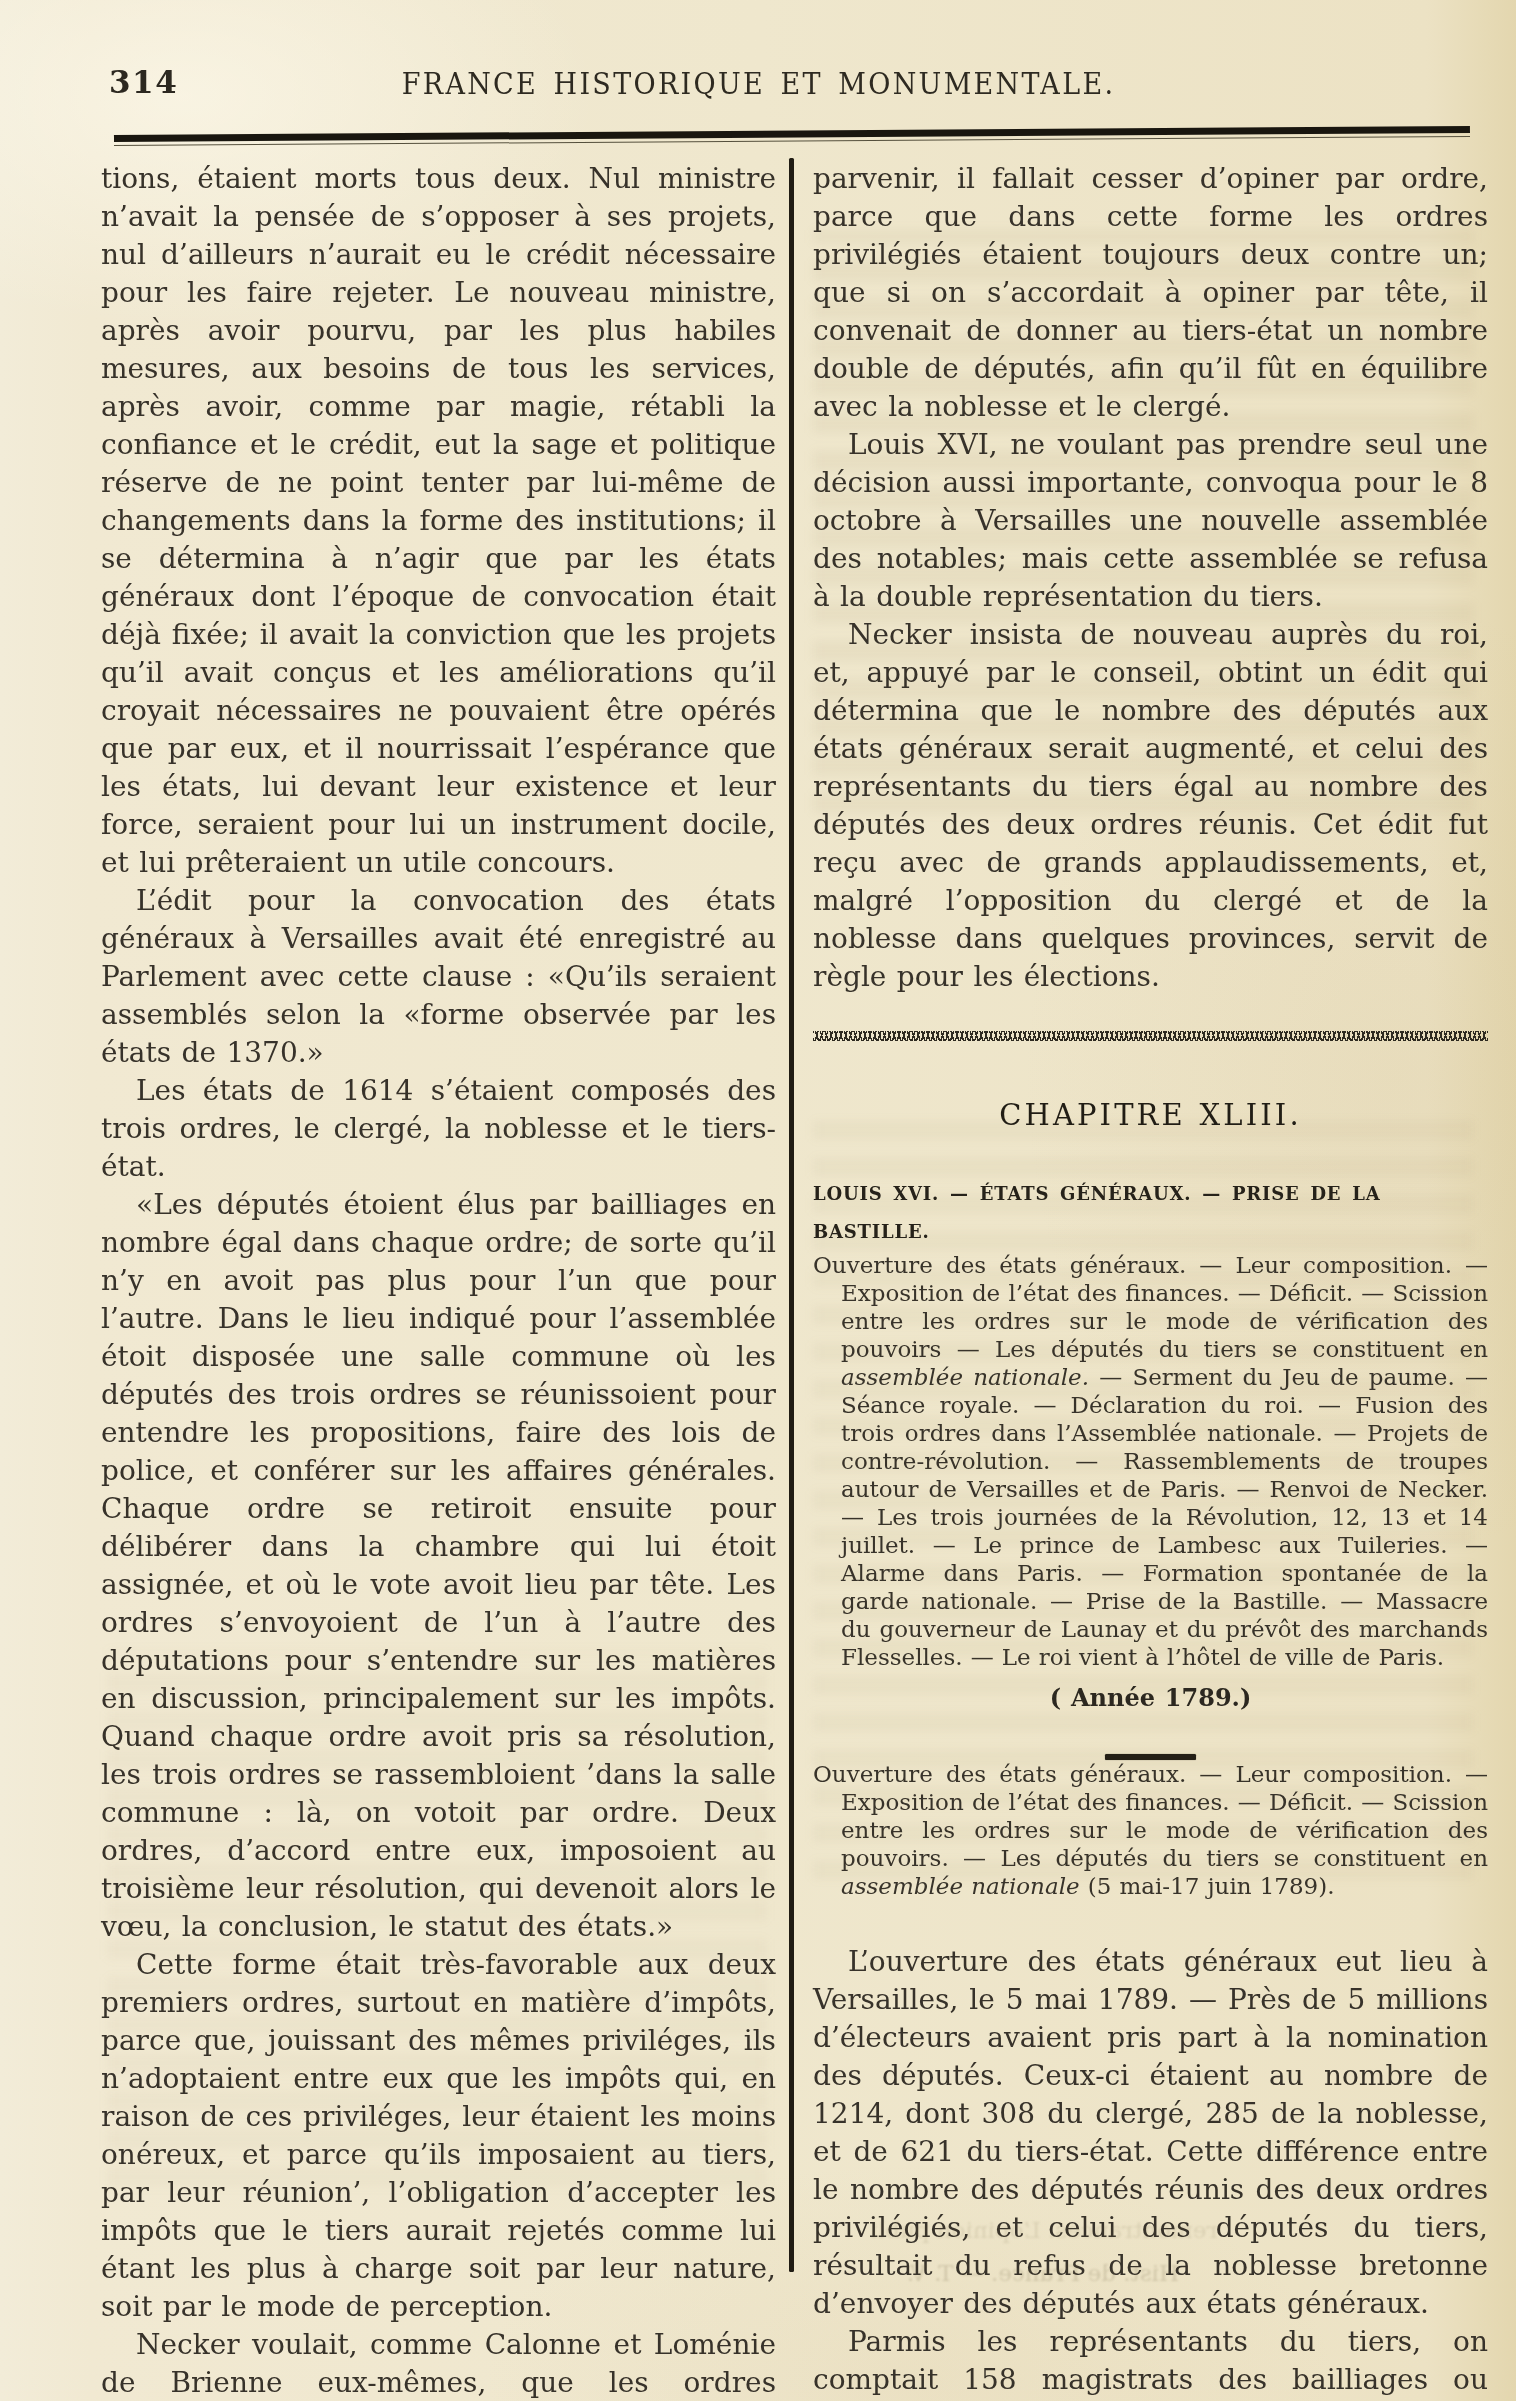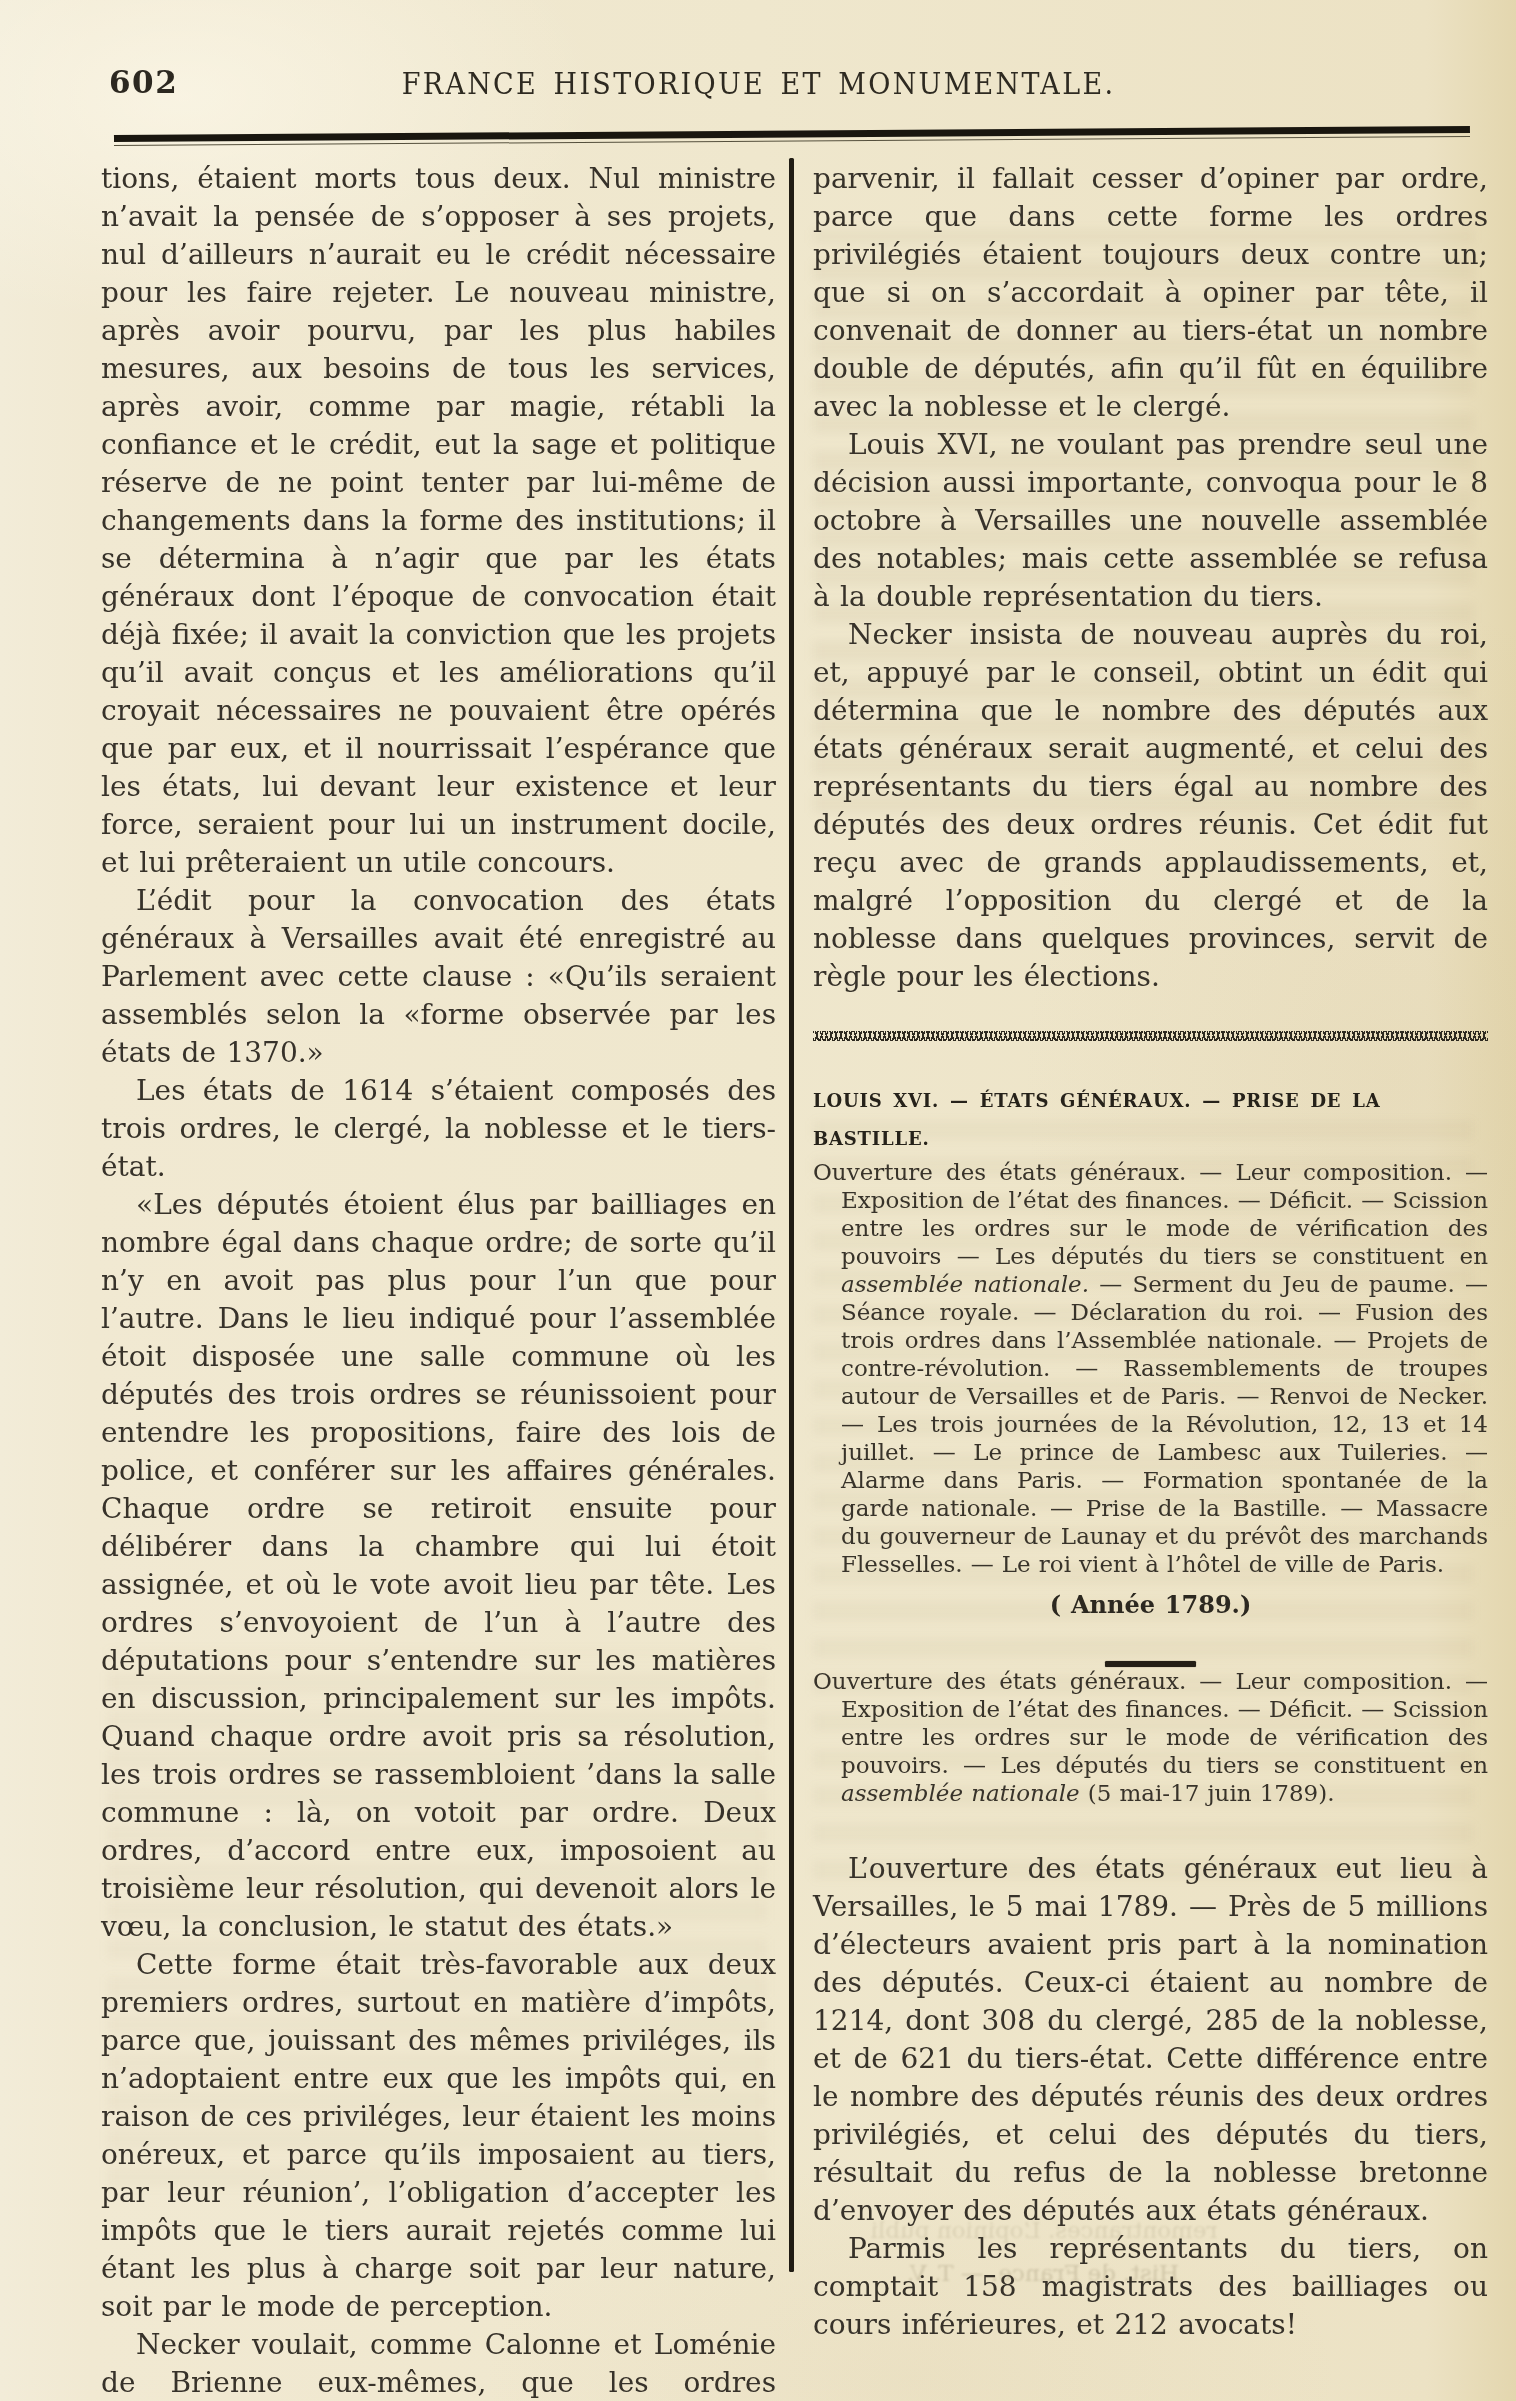--- a/index.html
+++ b/index.html
@@ -100,41 +100,42 @@
 </style>
 </head>
 <body>
 
 <div class="page">
 
   <div class="mottle m1"></div>
   <div class="mottle m2"></div>
   <div class="mottle m3"></div>
 
-  <div class="page-number">602</div>
+  <div class="page-number">314</div>
   <div class="running-title">FRANCE HISTORIQUE ET MONUMENTALE.</div>
   <div class="header-rule"></div>
   <div class="column-divider"></div>
 
   <div class="col col-left">
     <p class="noindent">tions, étaient morts tous deux. Nul ministre n’avait la pensée de s’opposer à ses projets, nul d’ailleurs n’aurait eu le crédit nécessaire pour les faire rejeter. Le nouveau ministre, après avoir pourvu, par les plus habiles mesures, aux besoins de tous les services, après avoir, comme par magie, rétabli la confiance et le crédit, eut la sage et politique réserve de ne point tenter par lui-même de changements dans la forme des institutions; il se détermina à n’agir que par les états généraux dont l’époque de convocation était déjà fixée; il avait la conviction que les projets qu’il avait conçus et les améliorations qu’il croyait nécessaires ne pouvaient être opérés que par eux, et il nourrissait l’espérance que les états, lui devant leur existence et leur force, seraient pour lui un instrument docile, et lui prêteraient un utile concours.</p>
     <p>L’édit pour la convocation des états généraux à Versailles avait été enregistré au Parlement avec cette clause : «Qu’ils seraient assemblés selon la «forme observée par les états de 1370.»</p>
     <p>Les états de 1614 s’étaient composés des trois ordres, le clergé, la noblesse et le tiers-état.</p>
     <p>«Les députés étoient élus par bailliages en nombre égal dans chaque ordre; de sorte qu’il n’y en avoit pas plus pour l’un que pour l’autre. Dans le lieu indiqué pour l’assemblée étoit disposée une salle commune où les députés des trois ordres se réunissoient pour entendre les propositions, faire des lois de police, et conférer sur les affaires générales. Chaque ordre se retiroit ensuite pour délibérer dans la chambre qui lui étoit assignée, et où le vote avoit lieu par tête. Les ordres s’envoyoient de l’un à l’autre des députations pour s’entendre sur les matières en discussion, principalement sur les impôts. Quand chaque ordre avoit pris sa résolution, les trois ordres se rassembloient ’dans la salle commune : là, on votoit par ordre. Deux ordres, d’accord entre eux, imposoient au troisième leur résolution, qui devenoit alors le vœu, la conclusion, le statut des états.»</p>
     <p>Cette forme était très-favorable aux deux premiers ordres, surtout en matière d’impôts, parce que, jouissant des mêmes priviléges, ils n’adoptaient entre eux que les impôts qui, en raison de ces priviléges, leur étaient les moins onéreux, et parce qu’ils imposaient au tiers, par leur réunion’, l’obligation d’accepter les impôts que le tiers aurait rejetés comme lui étant les plus à charge soit par leur nature, soit par le mode de perception.</p>
     <p>Necker voulait, comme Calonne et Loménie de Brienne eux-mêmes, que les ordres privilégiés contribuassent aux dépenses publiques également avec le tiers-état. Il exposa au roi que les priviléges pécuniaires étaient des abus à détruire; que, pour y</p>
   </div>
 
   <div class="col col-right">
     <p class="noindent">parvenir, il fallait cesser d’opiner par ordre, parce que dans cette forme les ordres privilégiés étaient toujours deux contre un; que si on s’accordait à opiner par tête, il convenait de donner au tiers-état un nombre double de députés, afin qu’il fût en équilibre avec la noblesse et le clergé.</p>
     <p>Louis XVI, ne voulant pas prendre seul une décision aussi importante, convoqua pour le 8 octobre à Versailles une nouvelle assemblée des notables; mais cette assemblée se refusa à la double représentation du tiers.</p>
     <p>Necker insista de nouveau auprès du roi, et, appuyé par le conseil, obtint un édit qui détermina que le nombre des députés aux états généraux serait augmenté, et celui des représentants du tiers égal au nombre des députés des deux ordres réunis. Cet édit fut reçu avec de grands applaudissements, et, malgré l’opposition du clergé et de la noblesse dans quelques provinces, servit de règle pour les élections.</p>
 
     <div class="wavy-divider"></div>
 
+    <h2 class="chapter-heading">CHAPITRE XLIII.</h2>
     <h3 class="chapter-subtitle">LOUIS XVI. — ÉTATS GÉNÉRAUX. — PRISE DE LA BASTILLE.</h3>
 
     <p class="argument"><span>Ouverture des états généraux. — Leur composition. — Exposition de l’état des finances. — Déficit. — Scission entre les ordres sur le mode de vérification des pouvoirs — Les députés du tiers se constituent en </span><i>assemblée nationale.</i><span> — Serment du Jeu de paume. — Séance royale. — Déclaration du roi. — Fusion des trois ordres dans l’Assemblée nationale. — Projets de contre-révolution. — Rassemblements de troupes autour de Versailles et de Paris. — Renvoi de Necker. — Les trois journées de la Révolution, 12, 13 et 14 juillet. — Le prince de Lambesc aux Tuileries. — Alarme dans Paris. — Formation spontanée de la garde nationale. — Prise de la Bastille. — Massacre du gouverneur de Launay et du prévôt des marchands Flesselles. — Le roi vient à l’hôtel de ville de Paris.</span></p>
 
     <p class="year-note">( Année 1789.)</p>
 
     <div class="section-rule"></div>
 
     <p class="argument argument-2"><span>Ouverture des états généraux. — Leur composition. — Exposition de l’état des finances. — Déficit. — Scission entre les ordres sur le mode de vérification des pouvoirs. — Les députés du tiers se constituent en </span><i>assemblée nationale</i><span> (5 mai-17 juin 1789).</span></p>
 

